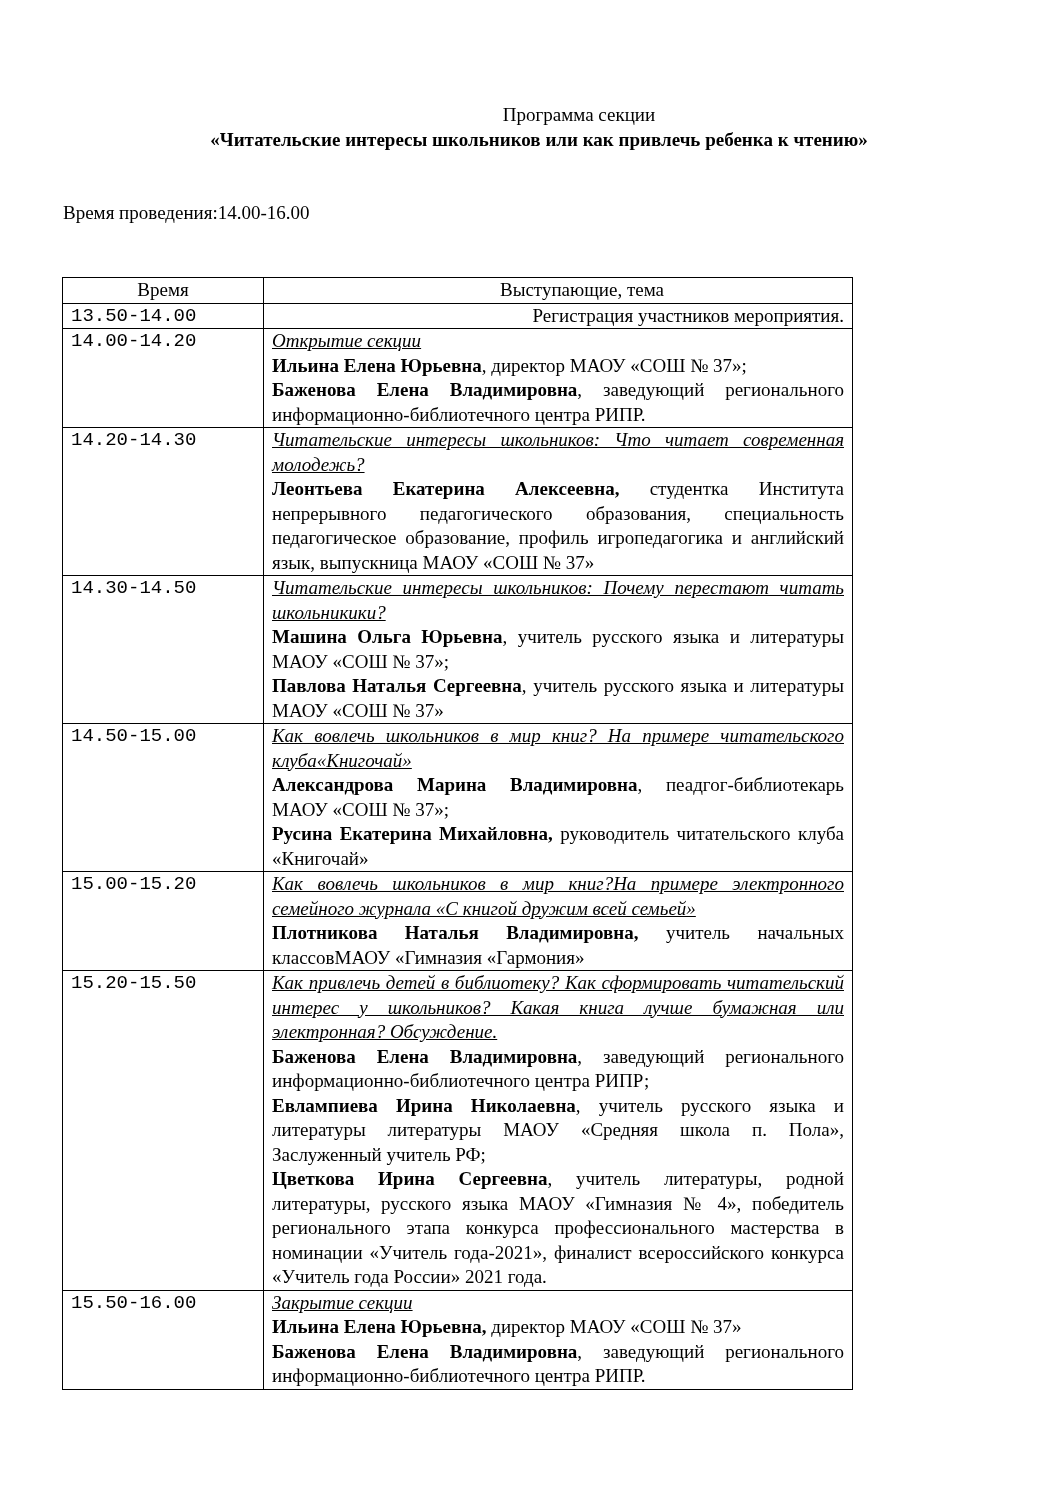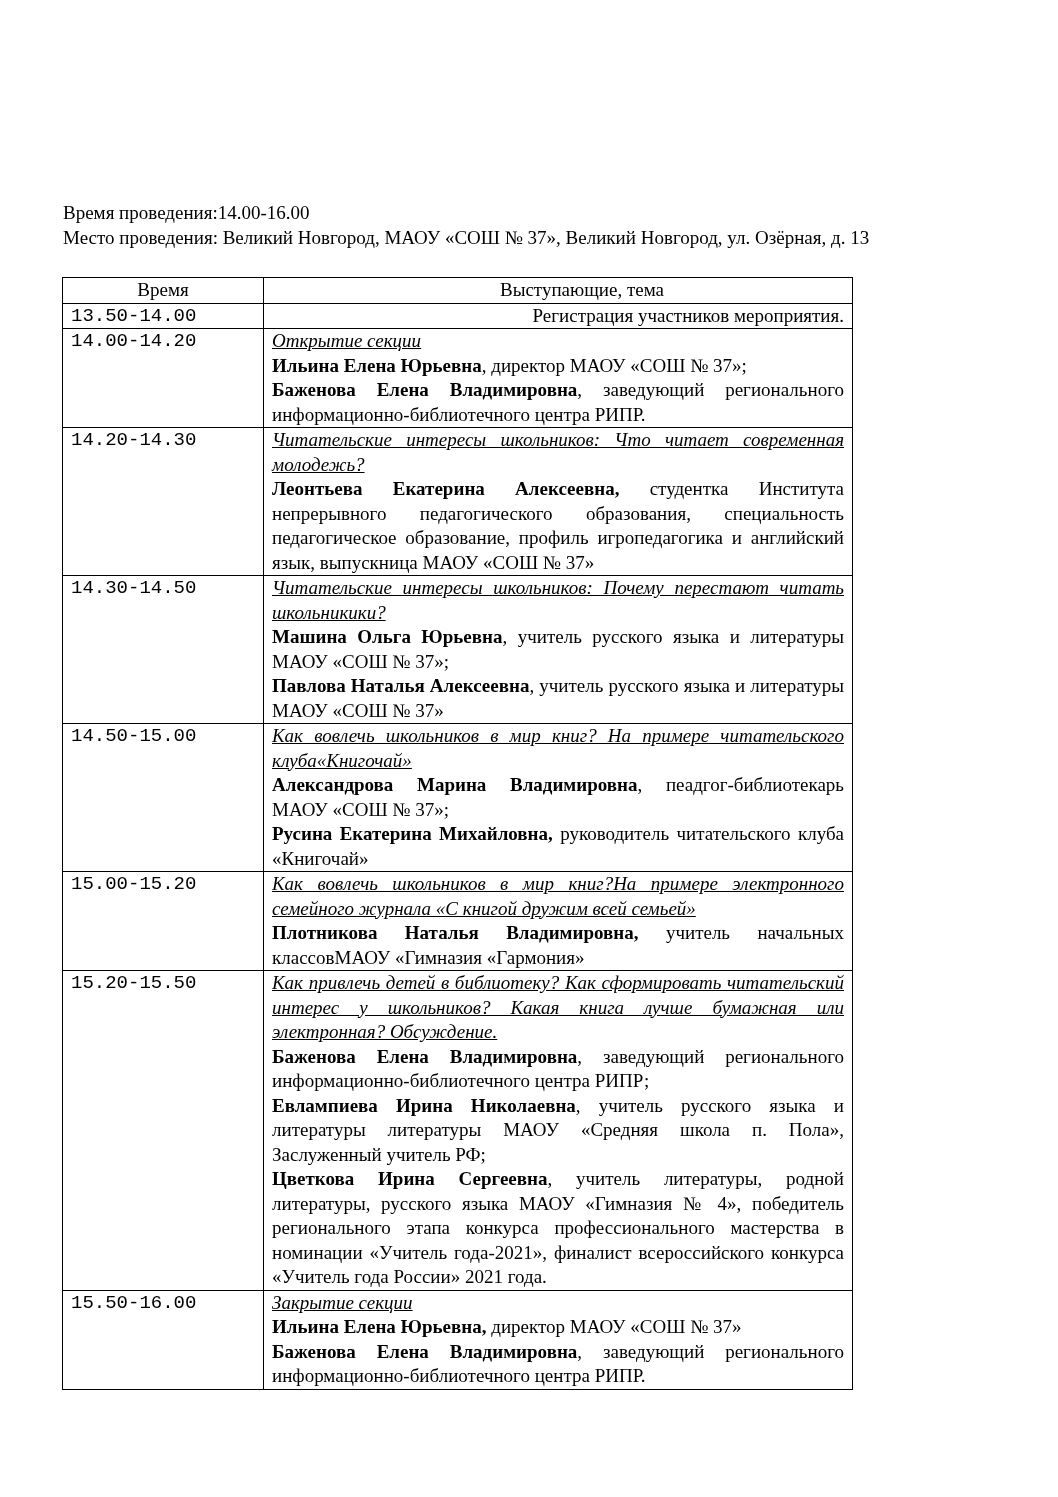--- a/index.html
+++ b/index.html
@@ -26,22 +26,23 @@
   .topic { font-style: italic; text-align: justify; text-align-last: left; text-decoration: underline; }
   .speaker { text-align: justify; text-align-last: left; }
   .speaker b { font-weight: bold; }
   .plain { text-align: right; }
   .line { display: block; }
 </style>
 </head>
 <body>
 
 <div class="page">
+  <div class="title">Программа секции</div>
+  <div class="subtitle">«Читательские интересы школьников или как привлечь ребенка к чтению»</div>
   <div class="meta time">Время проведения:14.00-16.00</div>
-  <div class="meta place">Место проведения: Великий Новгород, МАОУ «СОШ № 37», Великий Новгород, ул. Озёрная, д. 13</div>
 
   <table class="program">
     <thead>
       <tr>
         <th class="col-time">Время</th>
         <th class="col-topic">Выступающие, тема</th>
       </tr>
     </thead>
     <tbody id="program-body">
         <tr>
@@ -63,21 +64,21 @@
           <td>
             <div class="topic line">Читательские интересы школьников: Что читает современная молодежь?</div>
             <div class="speaker line"><b>Леонтьева Екатерина Алексеевна,</b><span> студентка Института непрерывного педагогического образования, специальность педагогическое образование, профиль игропедагогика и английский язык, выпускница МАОУ «СОШ № 37»</span></div>
           </td>
         </tr>
         <tr>
           <td class="time">14.30-14.50</td>
           <td>
             <div class="topic line">Читательские интересы школьников: Почему перестают читать школьникики?</div>
             <div class="speaker line"><b>Машина Ольга Юрьевна</b><span>, учитель русского языка и литературы МАОУ «СОШ № 37»;</span></div>
-            <div class="speaker line"><b>Павлова Наталья Алексеевна</b><span>,  учитель русского языка и литературы МАОУ «СОШ № 37»</span></div>
+            <div class="speaker line"><b>Павлова Наталья Сергеевна</b><span>,  учитель русского языка и литературы МАОУ «СОШ № 37»</span></div>
           </td>
         </tr>
         <tr>
           <td class="time">14.50-15.00</td>
           <td>
             <div class="topic line">Как вовлечь школьников в мир книг? На примере читательского клуба«Книгочай»</div>
             <div class="speaker line"><b>Александрова Марина Владимировна</b><span>,  пеадгог-библиотекарь МАОУ «СОШ № 37»;</span></div>
             <div class="speaker line"><b>Русина Екатерина Михайловна,</b><span> руководитель читательского клуба «Книгочай»</span></div>
           </td>
         </tr>

